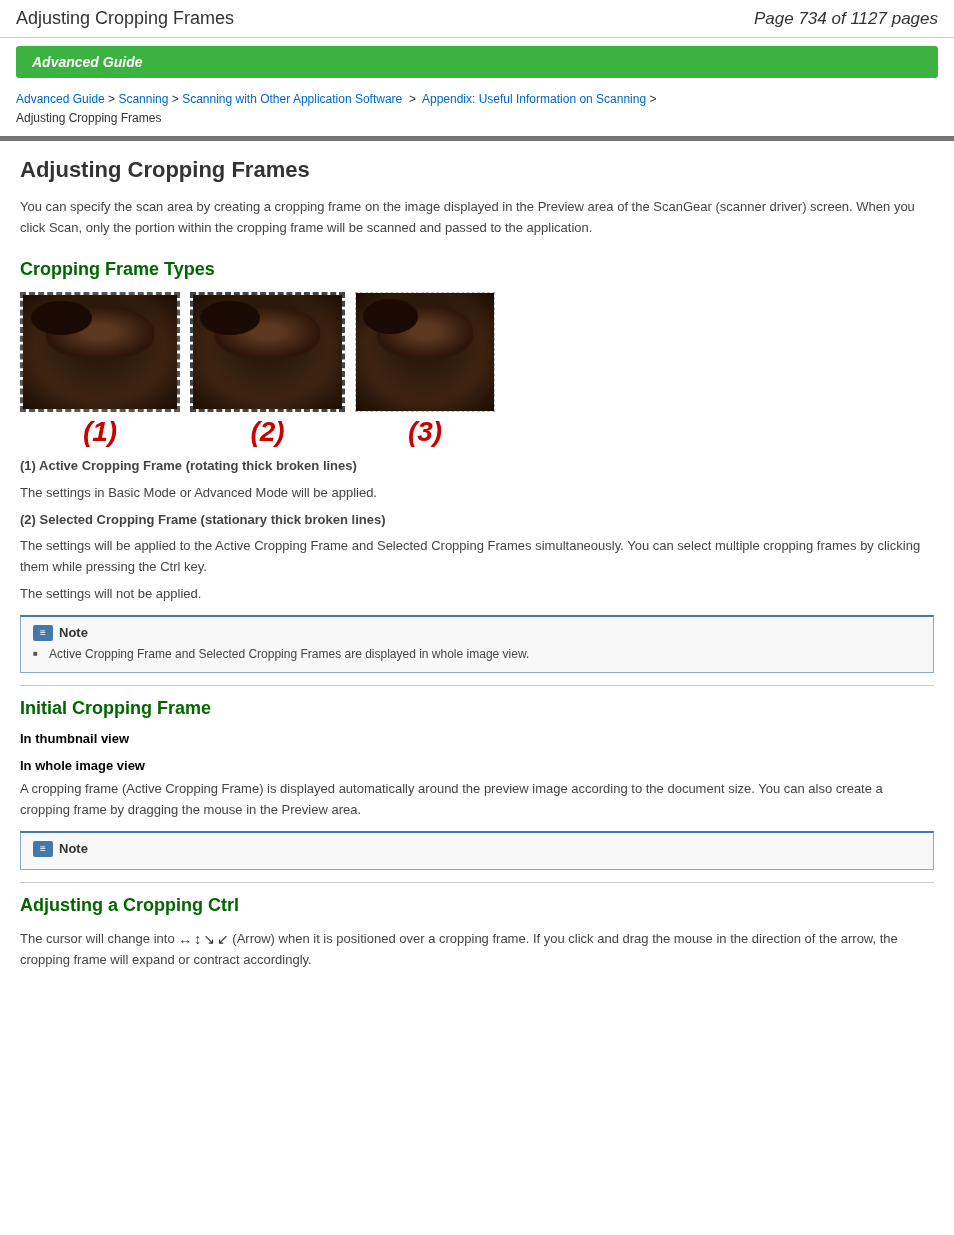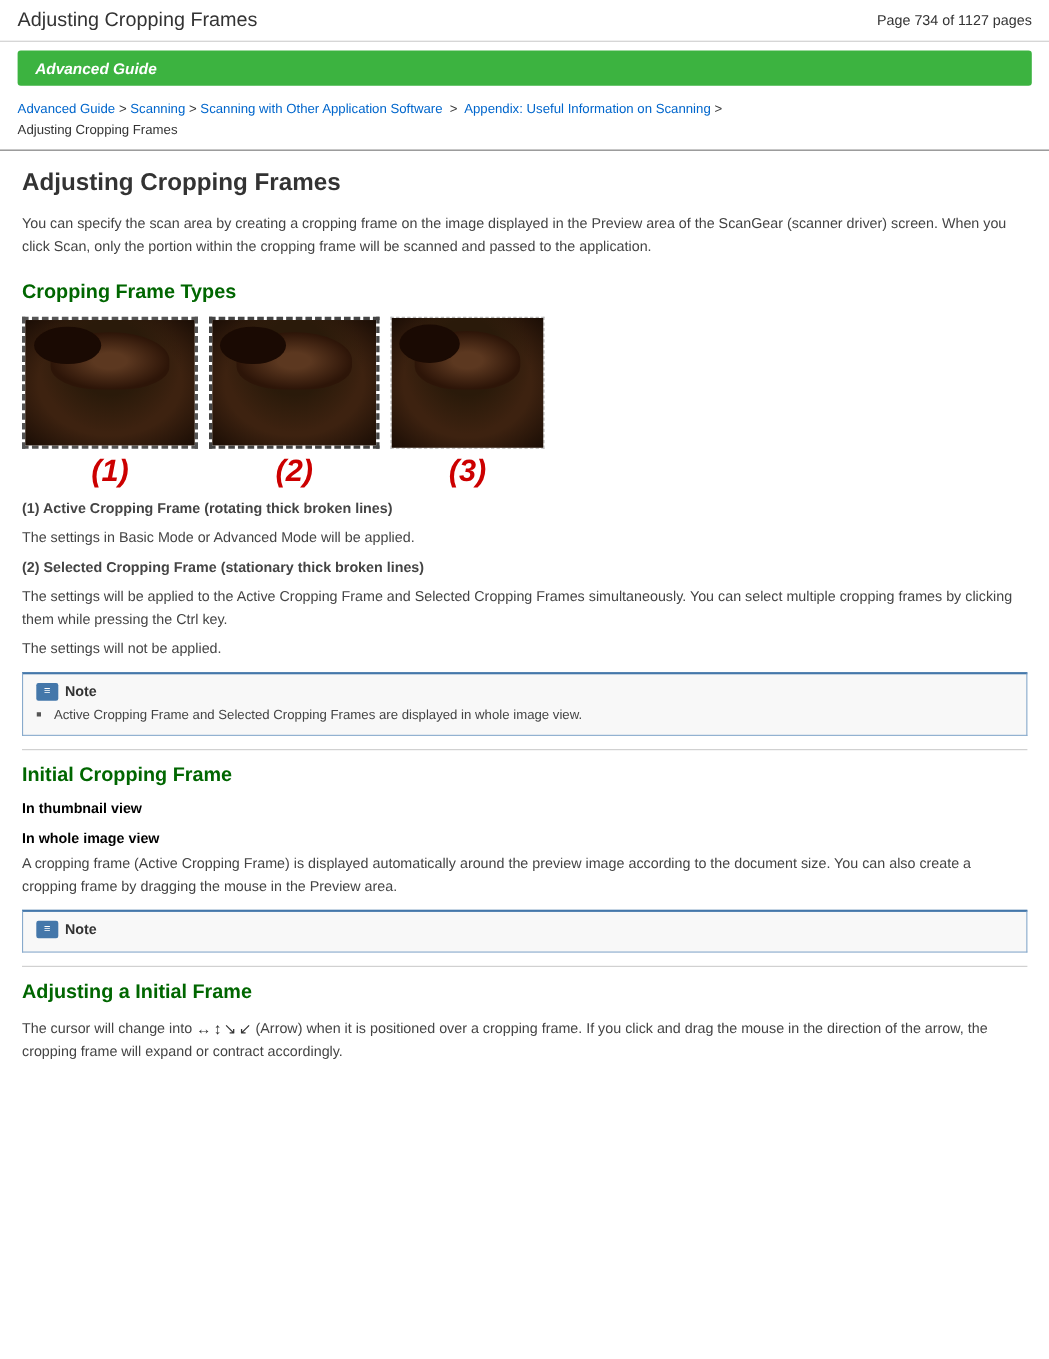--- a/index.html
+++ b/index.html
@@ -20,43 +20,44 @@
       border-bottom: 1px solid #ccc;
     }
 
     .top-bar-title {
       font-size: 18px;
       color: #333;
       font-weight: normal;
     }
 
     .top-bar-page {
-      font-size: 13px;
-      color: #333;
+      font-size: 17px;
+      color: #333;
+      font-style: italic;
     }
 
     .green-banner {
       background: #3cb340;
       padding: 8px 16px;
       margin: 8px 16px;
       border-radius: 3px;
     }
 
     .green-banner-text {
       color: #fff;
       font-weight: bold;
       font-size: 14px;
       font-style: italic;
     }
 
     .breadcrumb {
       padding: 4px 16px 8px 16px;
       font-size: 12px;
       color: #333;
-      border-bottom: 1px solid #737373;
+      border-bottom: 5px solid #737373;
       line-height: 1.6;
     }
 
     .breadcrumb a {
       color: #0066cc;
       text-decoration: none;
     }
 
     .main-content {
       padding: 16px 20px;
@@ -359,21 +360,21 @@
       <div class="note-header">
         <span class="note-icon">≡</span>
         <span>Note</span>
       </div>
     </div>
   </div>
 
   <hr class="divider">
 
   <div>
-    <div class="section-heading">Adjusting a Initial Frame</div>
+    <div class="section-heading">Adjusting a Cropping Ctrl</div>
 
     <p class="body-text">
       The cursor will change into
       <span class="cursor-arrows">
         <span class="arrow-symbol">↔</span>
         <span class="arrow-symbol"> ↕</span>
         <span class="arrow-symbol"> ↘</span>
         <span class="arrow-symbol"> ↙</span>
       </span>
       (Arrow) when it is positioned over a cropping frame. If you click and drag the mouse in the direction of the arrow, the cropping frame will expand or contract accordingly.

